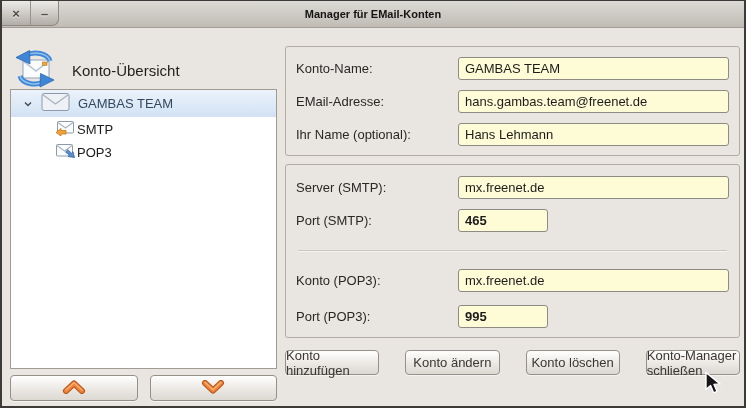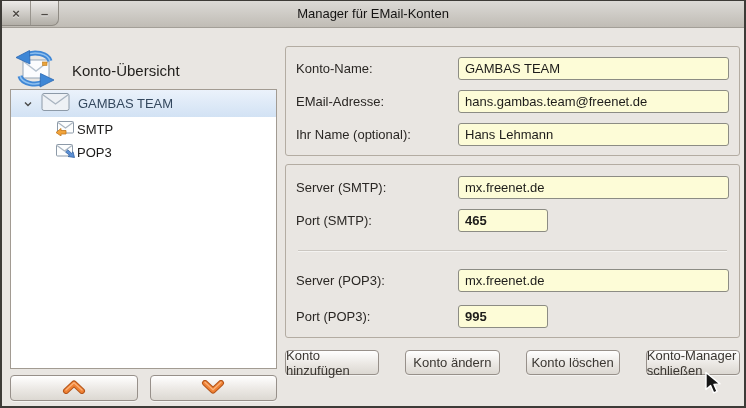--- a/index.html
+++ b/index.html
@@ -19,21 +19,21 @@
   
   .titlebar {
     position: relative;
     height: 27px;
     background: linear-gradient(#dcdad6, #c0bcb5);
     border-bottom: 1px solid #a39f98;
   }
   .title {
     position: absolute; left: 0; right: 0; top: 0; bottom: 1px;
     display: flex; align-items: center; justify-content: center;
-    font-weight: normal; font-size: 13px; color: #151413;
+    font-weight: bold; font-size: 11px; color: #151413;
   }
   .win-controls {
     position: absolute; left: 0; top: 0; height: 25px;
     display: flex;
     background: linear-gradient(#eceae8, #b2aea7);
     border: 1px solid #8f8b84; border-top: none; border-left: none;
     border-radius: 0 0 7px 0;
     overflow: hidden;
     z-index: 5;
   }
@@ -239,21 +239,21 @@
         <label>Server (SMTP):</label>
         <input class="field" type="text" value="mx.freenet.de" style="">
       </div>
       <div class="form-row">
         <label>Port (SMTP):</label>
         <input class="field narrow" type="text" value="465" style="">
       </div>
       <div class="separator"></div>
       <div class="pop3-rows">
         <div class="form-row">
-          <label>Server (POP3):</label>
+          <label>Konto (POP3):</label>
           <input class="field" type="text" value="mx.freenet.de" style="">
         </div>
         <div class="form-row">
           <label>Port (POP3):</label>
           <input class="field narrow" type="text" value="995" style="">
         </div>
       </div>
     </div>
 
     <div class="action-grid">

